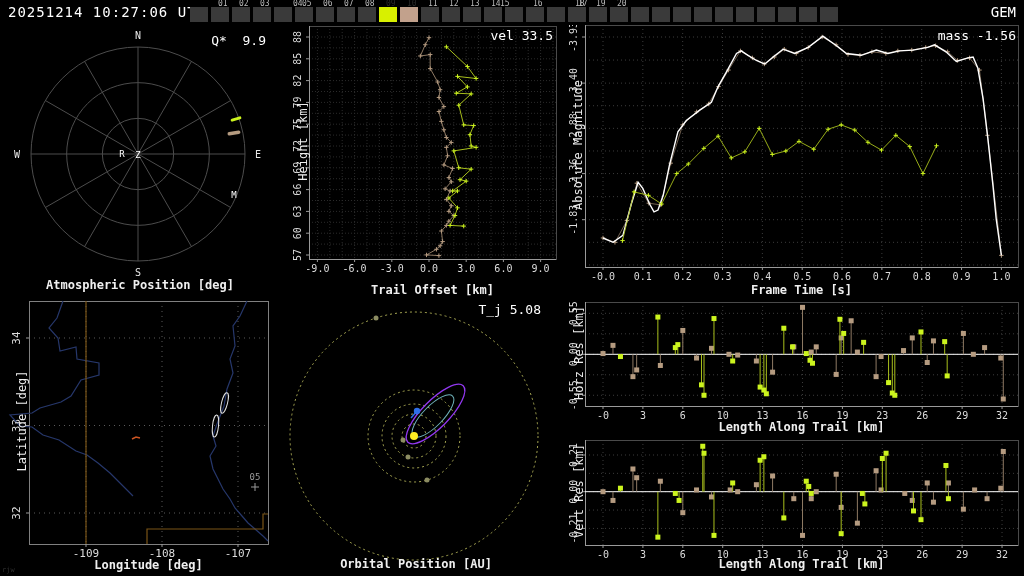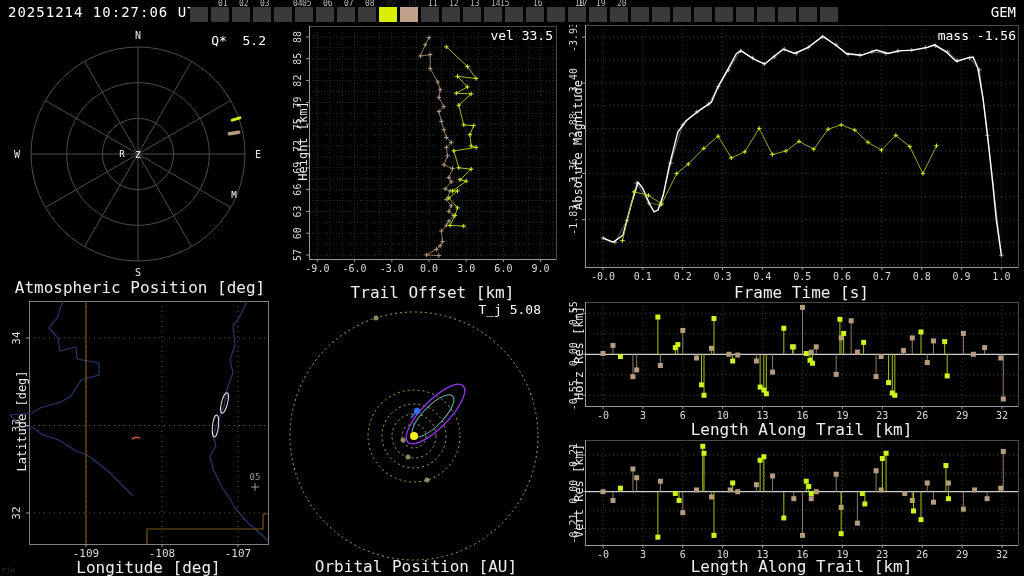--- a/index.html
+++ b/index.html
@@ -1,21 +1,21 @@
 <!DOCTYPE html>
 <html><head>
 <meta charset="utf-8">
 <style>
   html,body{margin:0;padding:0;background:#000;}
   #screen{position:relative;width:1024px;height:576px;background:#000;overflow:hidden;
           font-family:"DejaVu Sans Mono",monospace;color:#e8e8e8;}
   .panel{position:absolute;}
   svg{position:absolute;left:0;top:0;}
   svg text{font-family:"DejaVu Sans Mono",monospace;}
-  .caption{position:absolute;text-align:center;font-size:16px;color:#efefef;white-space:pre;}
+  .caption{position:absolute;text-align:center;font-size:12px;color:#efefef;white-space:pre;font-weight:bold;}
   .stat{position:absolute;font-size:13px;color:#ffffff;white-space:pre;text-align:right;}
   .vlabel{position:absolute;width:200px;text-align:center;font-size:12px;color:#efefef;
           transform:rotate(-90deg);white-space:nowrap;}
   #topbar{position:absolute;left:0;top:0;width:1024px;height:25px;background:#000;}
   #clock{position:absolute;left:8px;top:4px;font-size:14px;color:#fff;letter-spacing:1px;white-space:pre;}
   #shower{position:absolute;right:8px;top:4px;font-size:14px;color:#fff;}
   .fbox{position:absolute;top:7px;width:18px;height:15px;}
   .flabel{position:absolute;top:0px;font-size:8px;line-height:8px;}
   #watermark{position:absolute;left:2px;bottom:2px;font-size:7px;color:#2f2f2f;}
 </style>
@@ -106,21 +106,21 @@
         <text x="138" y="133" font-size="9" text-anchor="middle" fill="#ffffff">Z</text>
         <text x="122" y="132" font-size="9" text-anchor="middle" fill="#ffffff">R</text>
         <text x="234" y="173" font-size="9" text-anchor="middle" fill="#ffffff">M</text>
         <g transform="rotate(-16 236 94)">
           <rect x="230.5" y="92.5" width="11" height="3" rx="1.5" fill="#ccf41e"></rect>
         </g>
         <g transform="rotate(-8 234 108)">
           <rect x="227.5" y="106.25" width="13" height="3.5" rx="1.75" fill="#b59b80"></rect>
         </g>
       </svg>
-    <div class="stat" style="right:14px;top:8px">Q*  5.2</div>
+    <div class="stat" style="right:14px;top:8px">Q*  9.9</div>
     <div class="caption" style="left:0;width:280px;top:253px">Atmospheric Position [deg]</div>
   </div>
 
   <div class="panel" style="left:280px;top:25px;width:280px;height:271px">
     <svg width="280" height="271">
         <line x1="37.4" y1="1" x2="37.4" y2="234" stroke="#2a2a2a" stroke-width="1" stroke-dasharray="1 2"></line>
         <line x1="49.8" y1="1" x2="49.8" y2="234" stroke="#2a2a2a" stroke-width="1" stroke-dasharray="1 2"></line>
         <line x1="62.2" y1="1" x2="62.2" y2="234" stroke="#2a2a2a" stroke-width="1" stroke-dasharray="1 2"></line>
         <line x1="74.6" y1="1" x2="74.6" y2="234" stroke="#2a2a2a" stroke-width="1" stroke-dasharray="1 2"></line>
         <line x1="87" y1="1" x2="87" y2="234" stroke="#2a2a2a" stroke-width="1" stroke-dasharray="1 2"></line>

